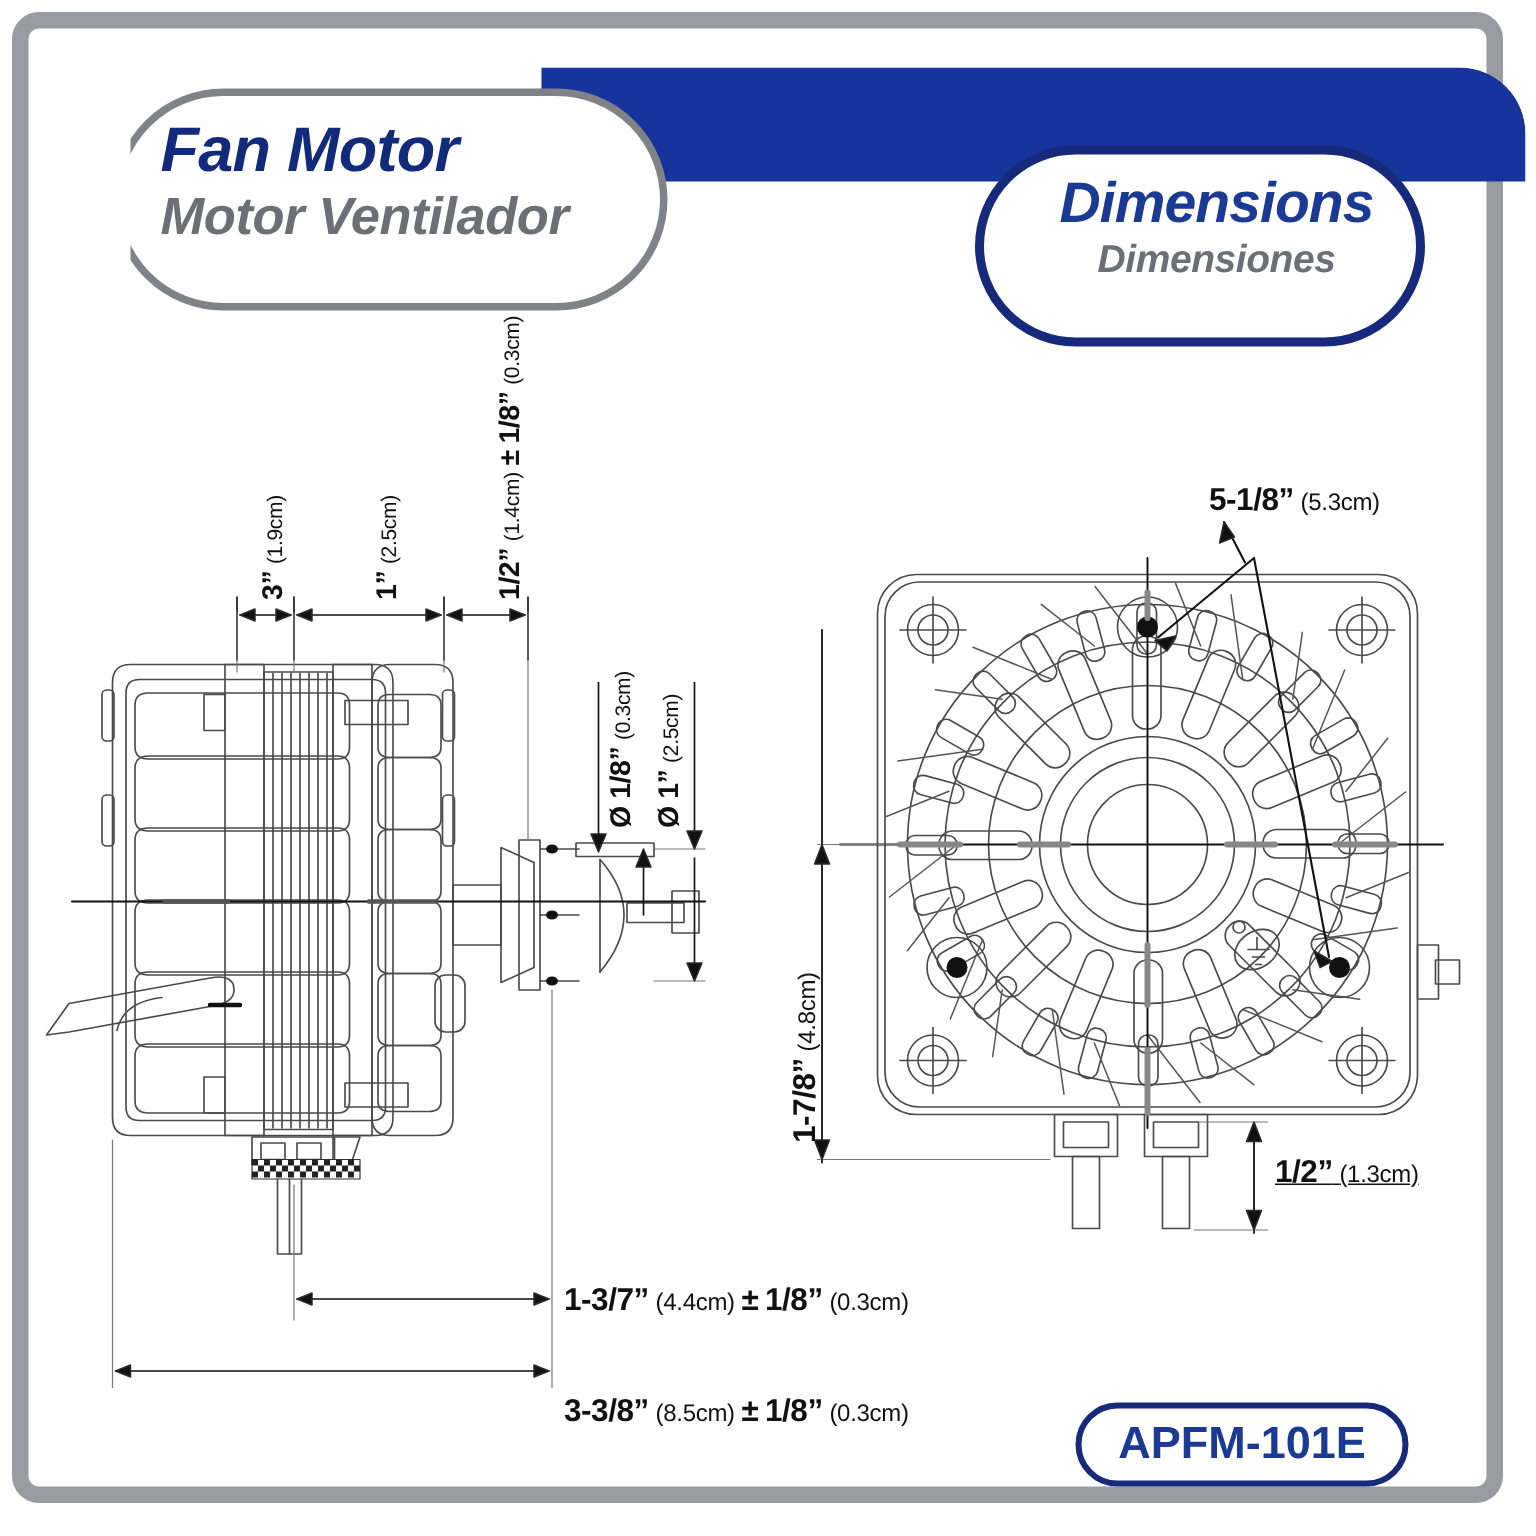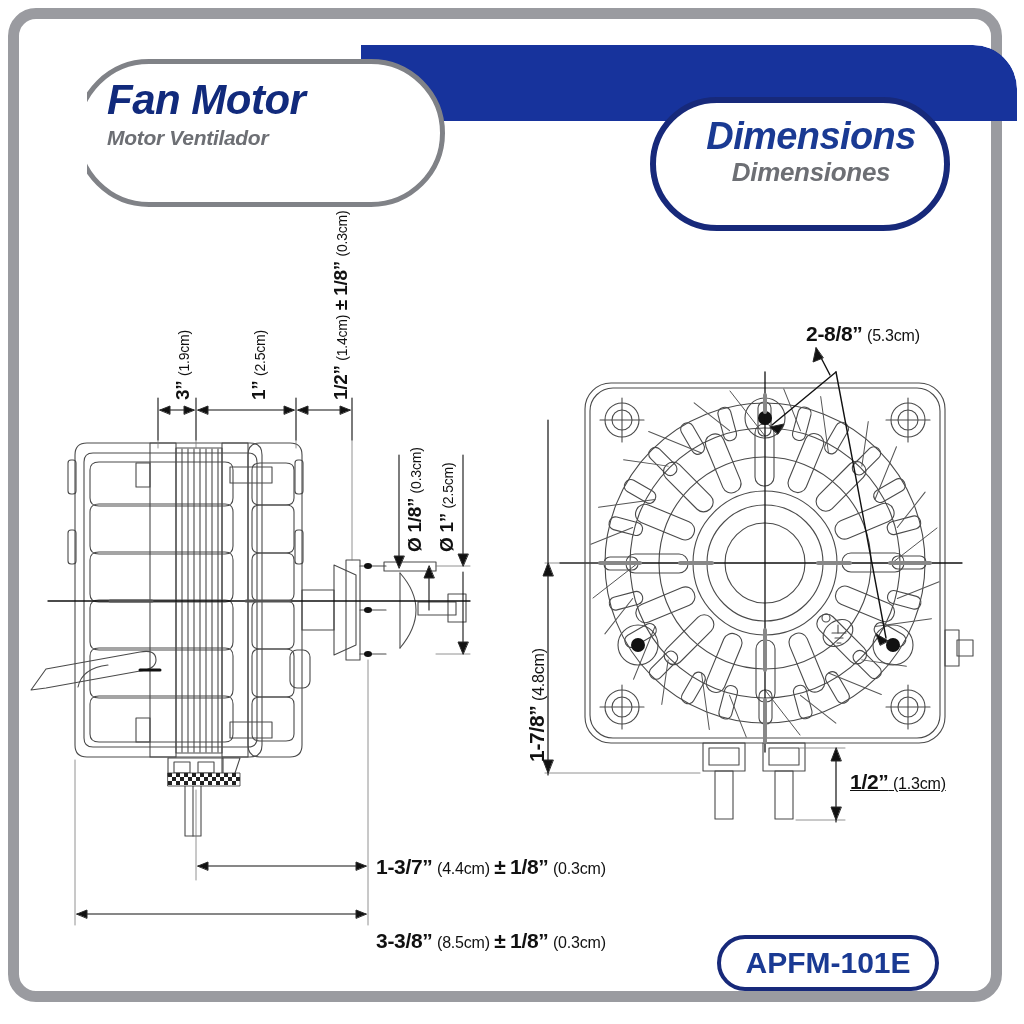--- a/index.html
+++ b/index.html
@@ -3,21 +3,21 @@
 <meta charset="utf-8">
 <title>Fan Motor Dimensions</title>
 <style>
   html,body{margin:0;padding:0;background:#ffffff;}
   body{width:1024px;height:1024px;position:relative;overflow:hidden;
        font-family:"Liberation Sans","DejaVu Sans",sans-serif;}
 
   
   #outer-frame{
     position:absolute;left:8px;top:8px;width:994px;height:994px;
-    border:11px solid #9a9ba0;border-radius:28px;box-sizing:border-box;
+    border:11px solid #9a9ba0;border-radius:18px;box-sizing:border-box;
     background:#ffffff;
     padding-left:36px;
   }
   #inner-area{
     position:absolute;left:26px;top:26px;width:972px;height:972px;
     box-sizing:border-box;overflow:hidden;border-radius:44px;
   }
 
   
   #blue-band{
@@ -34,21 +34,21 @@
   #title-pill-mask{
     position:absolute;left:0px;top:8px;width:42px;height:160px;
     background:#ffffff;z-index:7;
   }
   #title-text-wrap{position:absolute;left:62px;top:34px;z-index:8;width:360px;}
   #title-en{
     font-size:42px;font-weight:bold;font-style:italic;color:#112a7c;
     letter-spacing:-0.5px;line-height:1.0;margin:0;
   }
   #title-es{
-    font-size:21px;font-weight:bold;font-style:italic;color:#6d6f74;
+    font-size:35px;font-weight:bold;font-style:italic;color:#6d6f74;
     letter-spacing:-0.3px;line-height:1.0;margin:6px 0 0 0;
   }
 
   #dim-pill{
     position:absolute;left:605px;top:52px;width:300px;height:134px;
     border:6px solid #17297a;border-radius:67px;background:#ffffff;
     box-sizing:border-box;z-index:8;
   }
   #dim-text-wrap{position:absolute;left:20px;top:14px;width:270px;text-align:center;}
   #dim-en{
@@ -644,21 +644,21 @@
 
 <div class="dim" style="left:376px;top:903px;margin-top:26px;">
   <span class="big">3-3/8”</span>
   <span class="sm">(8.5cm)</span>
   <span class="big">±</span>
   <span class="big">1/8”</span>
   <span class="sm">(0.3cm)</span>
 </div>
 
 <div class="dim" style="left:806px;top:322px;">
-  <span class="big">2-8/8”</span>
+  <span class="big">5-1/8”</span>
   <span class="sm">(5.3cm)</span>
 </div>
 
 <div class="dim rot" style="left:525px;top:762px;">
   <span class="big">1-7/8”</span>
   <span class="sm">(4.8cm)</span>
 </div>
 
 <div class="dim" style="left:850px;top:770px;text-decoration:underline;">
   <span class="big">1/2”</span>

